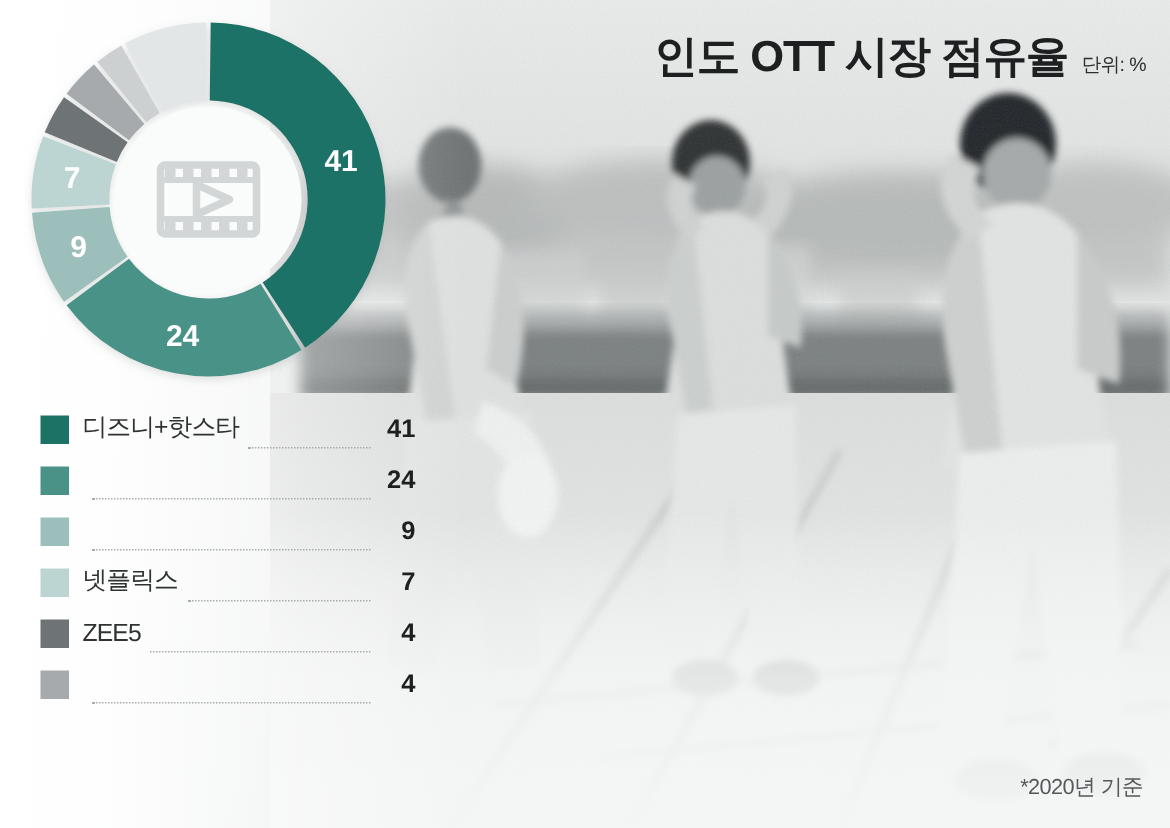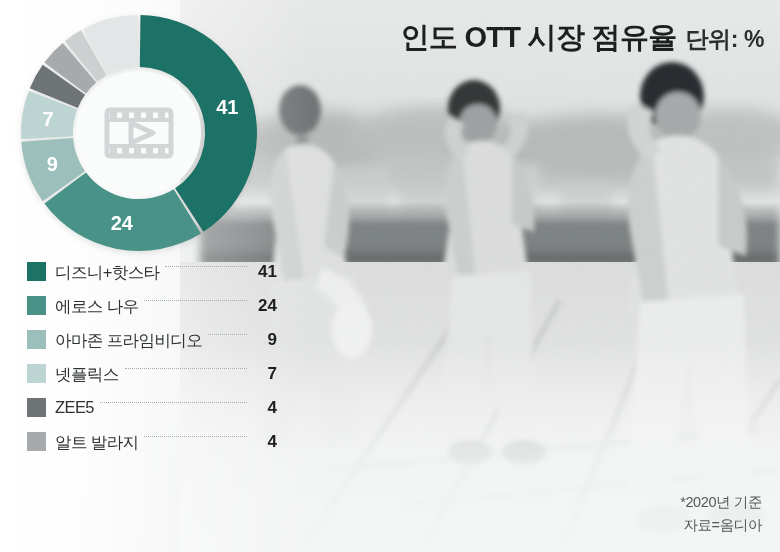--- a/index.html
+++ b/index.html
@@ -41,22 +41,22 @@
     z-index: 20;
   }
   .title-main {
     font-size: 29px;
     font-weight: bold;
     color: #1d1f20;
     letter-spacing: -0.7px;
     white-space: nowrap;
   }
   .title-unit {
-    font-size: 23px;
-    font-weight: bold;
+    font-size: 13px;
+    font-weight: normal;
     color: #2b2d2e;
     letter-spacing: -0.4px;
     white-space: nowrap;
   }
 
   
   .donut-wrap {
     position: absolute;
     left: 14px;
     top: 8px;
@@ -75,21 +75,21 @@
   
   .legend {
     position: absolute;
     left: 27px;
     top: 262px;
     width: 250px;
     z-index: 20;
   }
   .legend-row {
     display: flex;
-    align-items: flex-start;
+    align-items: flex-end;
     height: 34px;
   }
   .swatch {
     width: 19px;
     height: 19px;
     flex: 0 0 19px;
     margin-right: 9px;
   }
   .legend-label {
     font-size: 16.5px;
@@ -319,48 +319,44 @@
 
   <div class="legend" id="legend-list">
       <div class="legend-row">
         <span class="swatch" style="background: rgb(29, 114, 102);"></span>
         <span class="legend-label">디즈니+핫스타</span>
         <span class="leader"></span>
         <span class="legend-value">41</span>
       </div>
       <div class="legend-row">
         <span class="swatch" style="background: rgb(74, 146, 135);"></span>
-        <span class="legend-label">에로스 나우</span>
         <span class="leader"></span>
         <span class="legend-value">24</span>
       </div>
       <div class="legend-row">
         <span class="swatch" style="background: rgb(157, 191, 187);"></span>
-        <span class="legend-label">아마존 프라임비디오</span>
         <span class="leader"></span>
         <span class="legend-value">9</span>
       </div>
       <div class="legend-row">
         <span class="swatch" style="background: rgb(189, 213, 210);"></span>
         <span class="legend-label">넷플릭스</span>
         <span class="leader"></span>
         <span class="legend-value">7</span>
       </div>
       <div class="legend-row">
         <span class="swatch" style="background: rgb(110, 115, 117);"></span>
         <span class="legend-label">ZEE5</span>
         <span class="leader"></span>
         <span class="legend-value">4</span>
       </div>
       <div class="legend-row">
         <span class="swatch" style="background: rgb(166, 170, 172);"></span>
-        <span class="legend-label">알트 발라지</span>
         <span class="leader"></span>
         <span class="legend-value">4</span>
       </div>
     </div>
 
   <div class="footnote">
     <div>*2020년 기준</div>
-    <div>자료=옴디아</div>
   </div>
 
 </div>
 
 </body></html>

